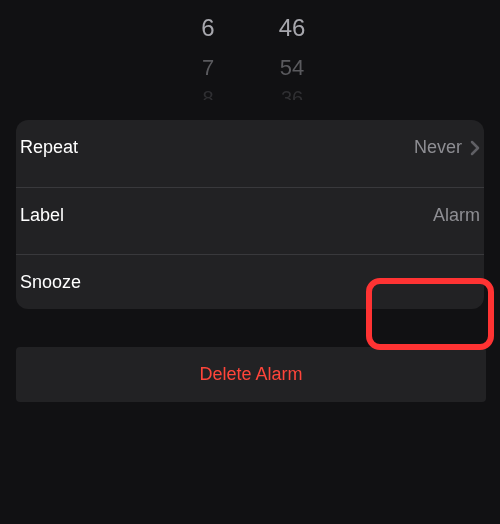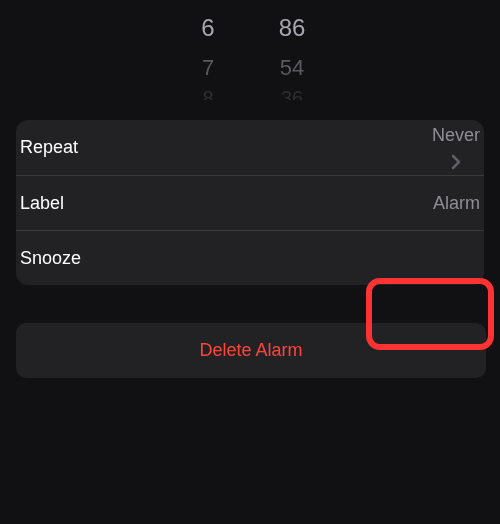--- a/index.html
+++ b/index.html
@@ -40,23 +40,23 @@
       overflow: visible;
       position: relative;
     }
     .row {
       display: flex;
       align-items: center;
       justify-content: space-between;
       height: 55px;
       padding: 0 4px;
     }
-    .row + .row { border-top: 1px solid #39393c; }
+    .row + .row { border-top: 1px solid #39393c; margin-top: 12px; }
     .row-label { color: #ffffff; font-size: 18px; }
-    .row-right { display: flex; align-items: center; gap: 8px; flex-direction: column; }
+    .row-right { display: flex; align-items: center; gap: 8px; }
     .row-value { color: #8e8e93; font-size: 18px; }
     .chevron {
       color: #606065;
       font-size: 22px;
       line-height: 1;
       display: inline-flex;
       align-items: center;
     }
     .toggle {
       width: 54px;
@@ -78,40 +78,40 @@
     }
     .highlight-box {
       position: absolute;
       border: 6px solid #ff3333;
       border-radius: 14px;
       pointer-events: none;
     }
     .delete-section {
       margin: 38px 14px 0 16px;
       background: #222224;
-      border-radius: 10px;
+      border-radius: 4px;
       height: 55px;
       display: flex;
       align-items: center;
       justify-content: center;
       cursor: pointer;
     }
     .delete-text {
       color: #ff453a;
       font-size: 18px;
       font-weight: 400;
     }
   </style>
 </head>
 <body>
 
 <div class="picker-area">
   <div class="picker-row">
     <span class="picker-num">6</span>
-    <span class="picker-num">86</span>
+    <span class="picker-num">46</span>
   </div>
   <div class="picker-row faded">
     <span class="picker-num">7</span>
     <span class="picker-num">54</span>
   </div>
   <div class="picker-row more-faded" style="height:20px;">
     <span class="picker-num">8</span>
     <span class="picker-num">36</span>
   </div>
 </div>

